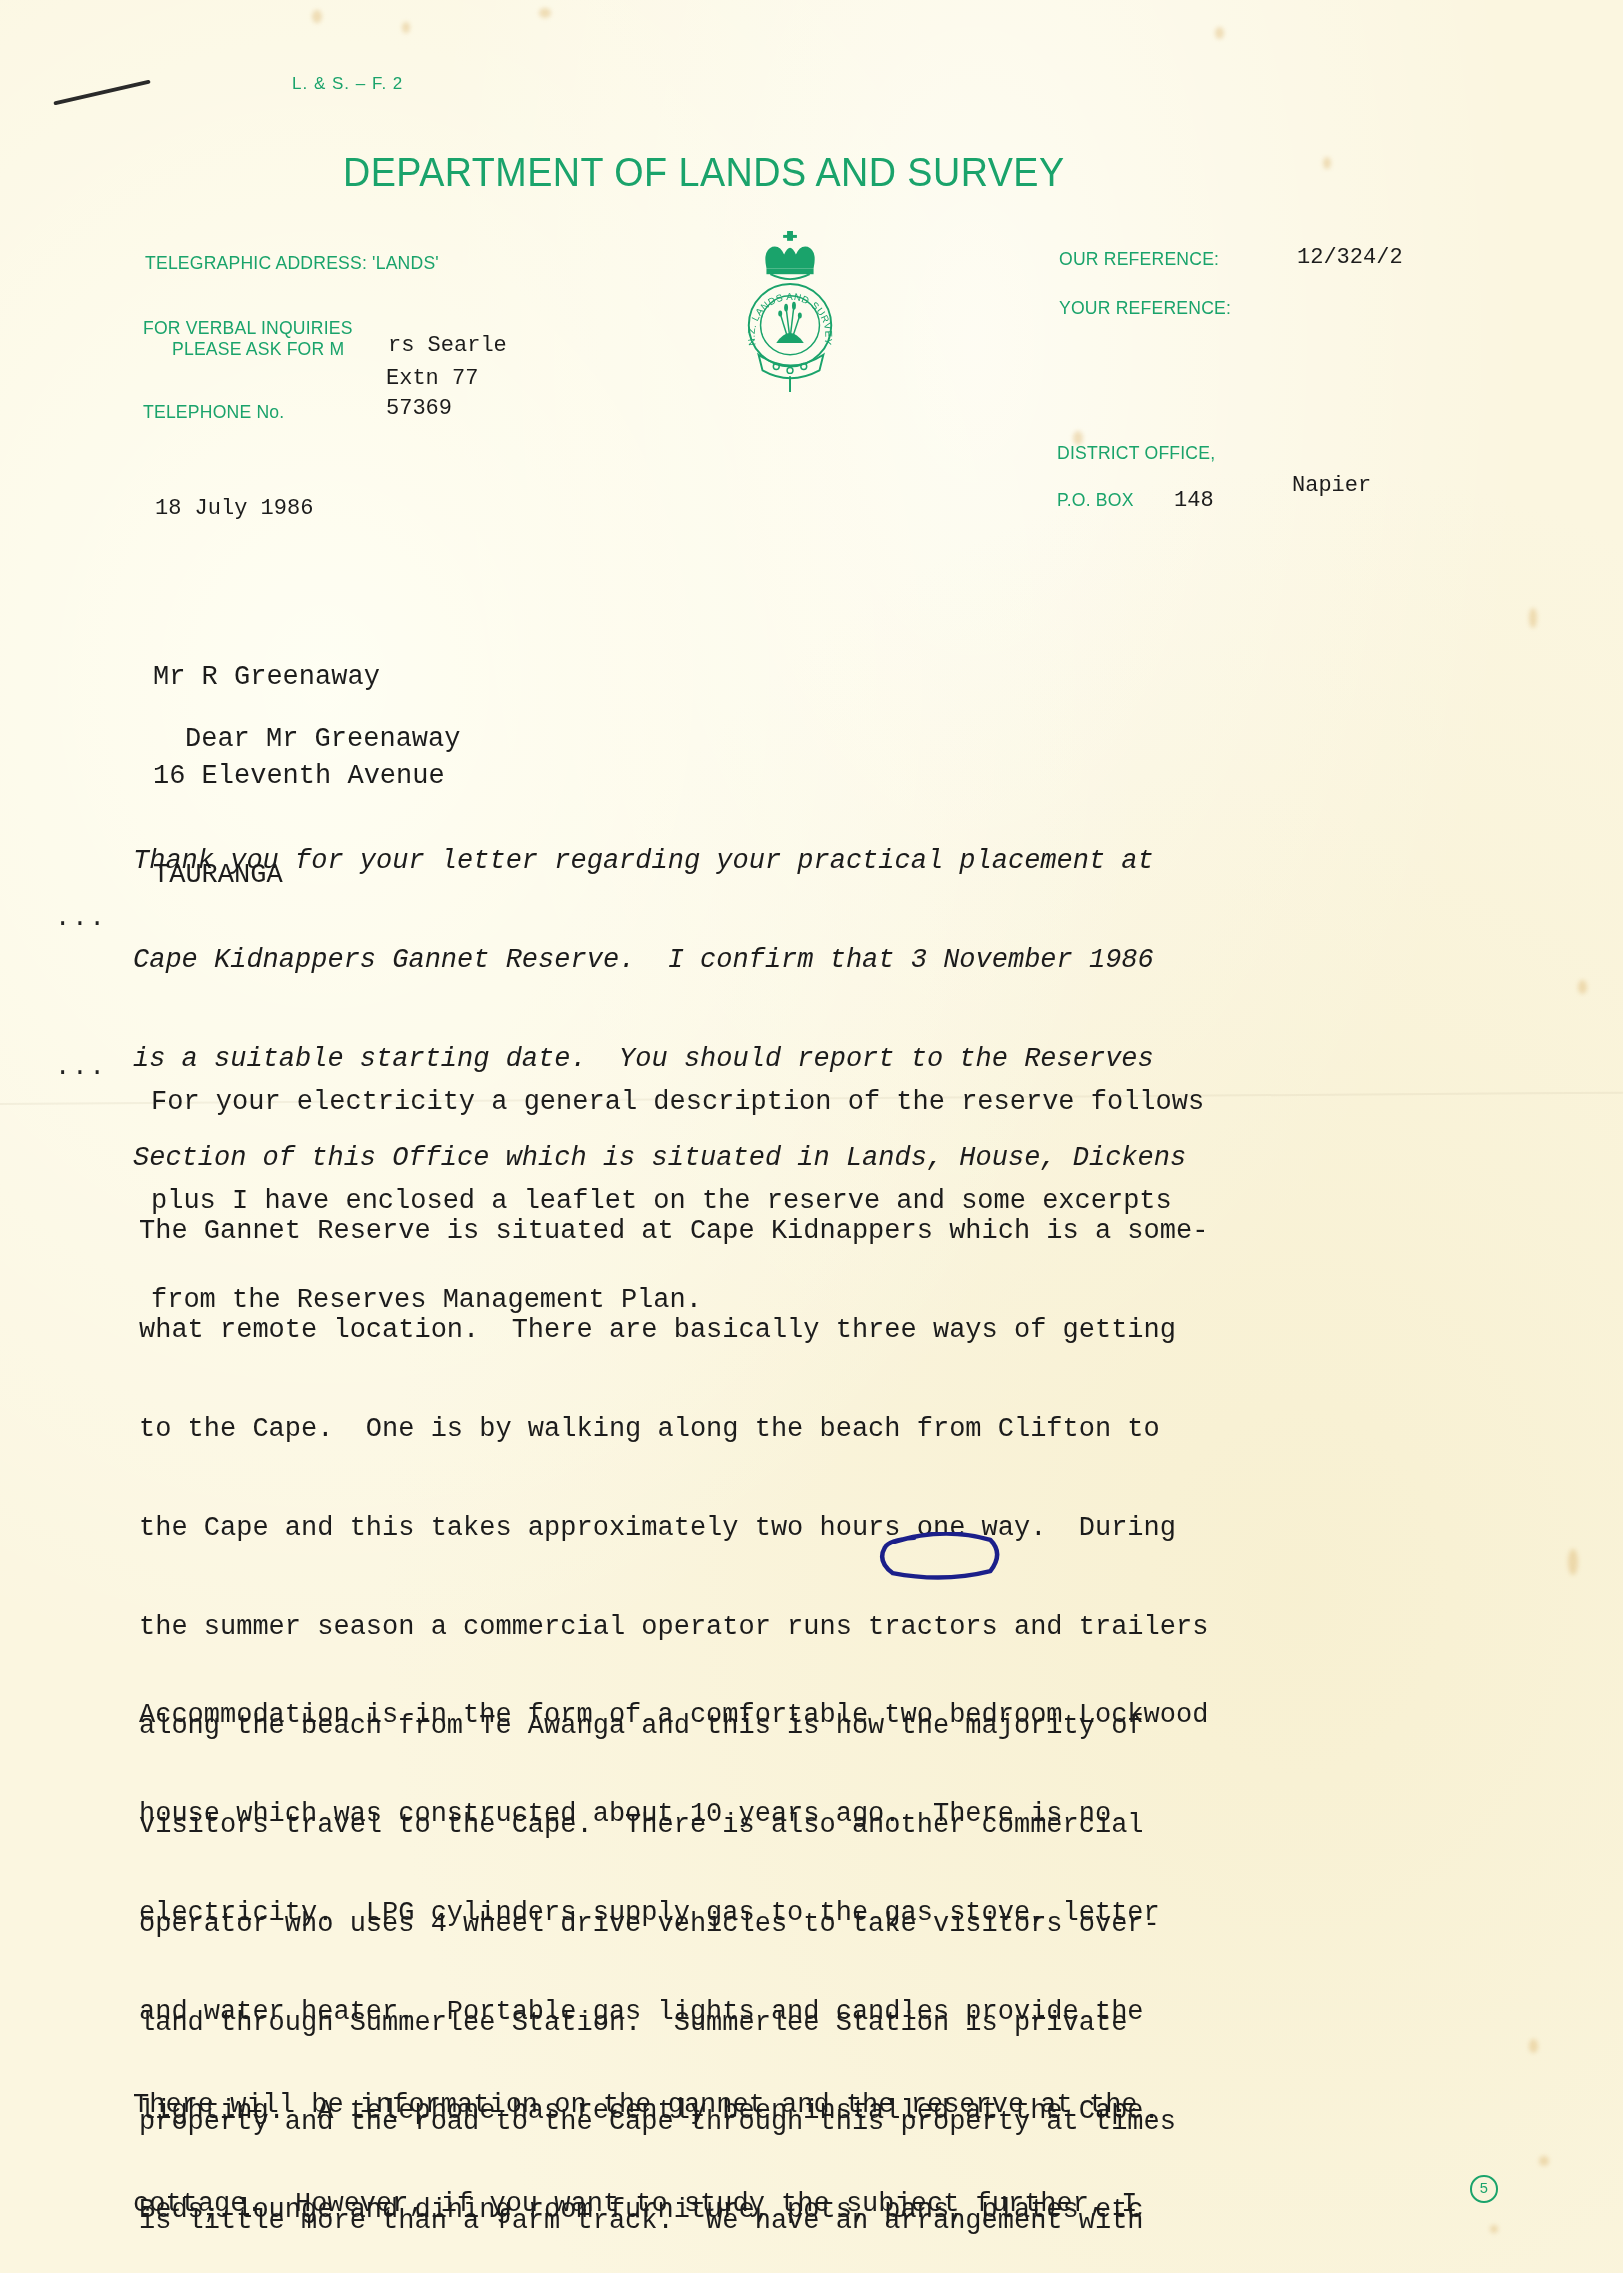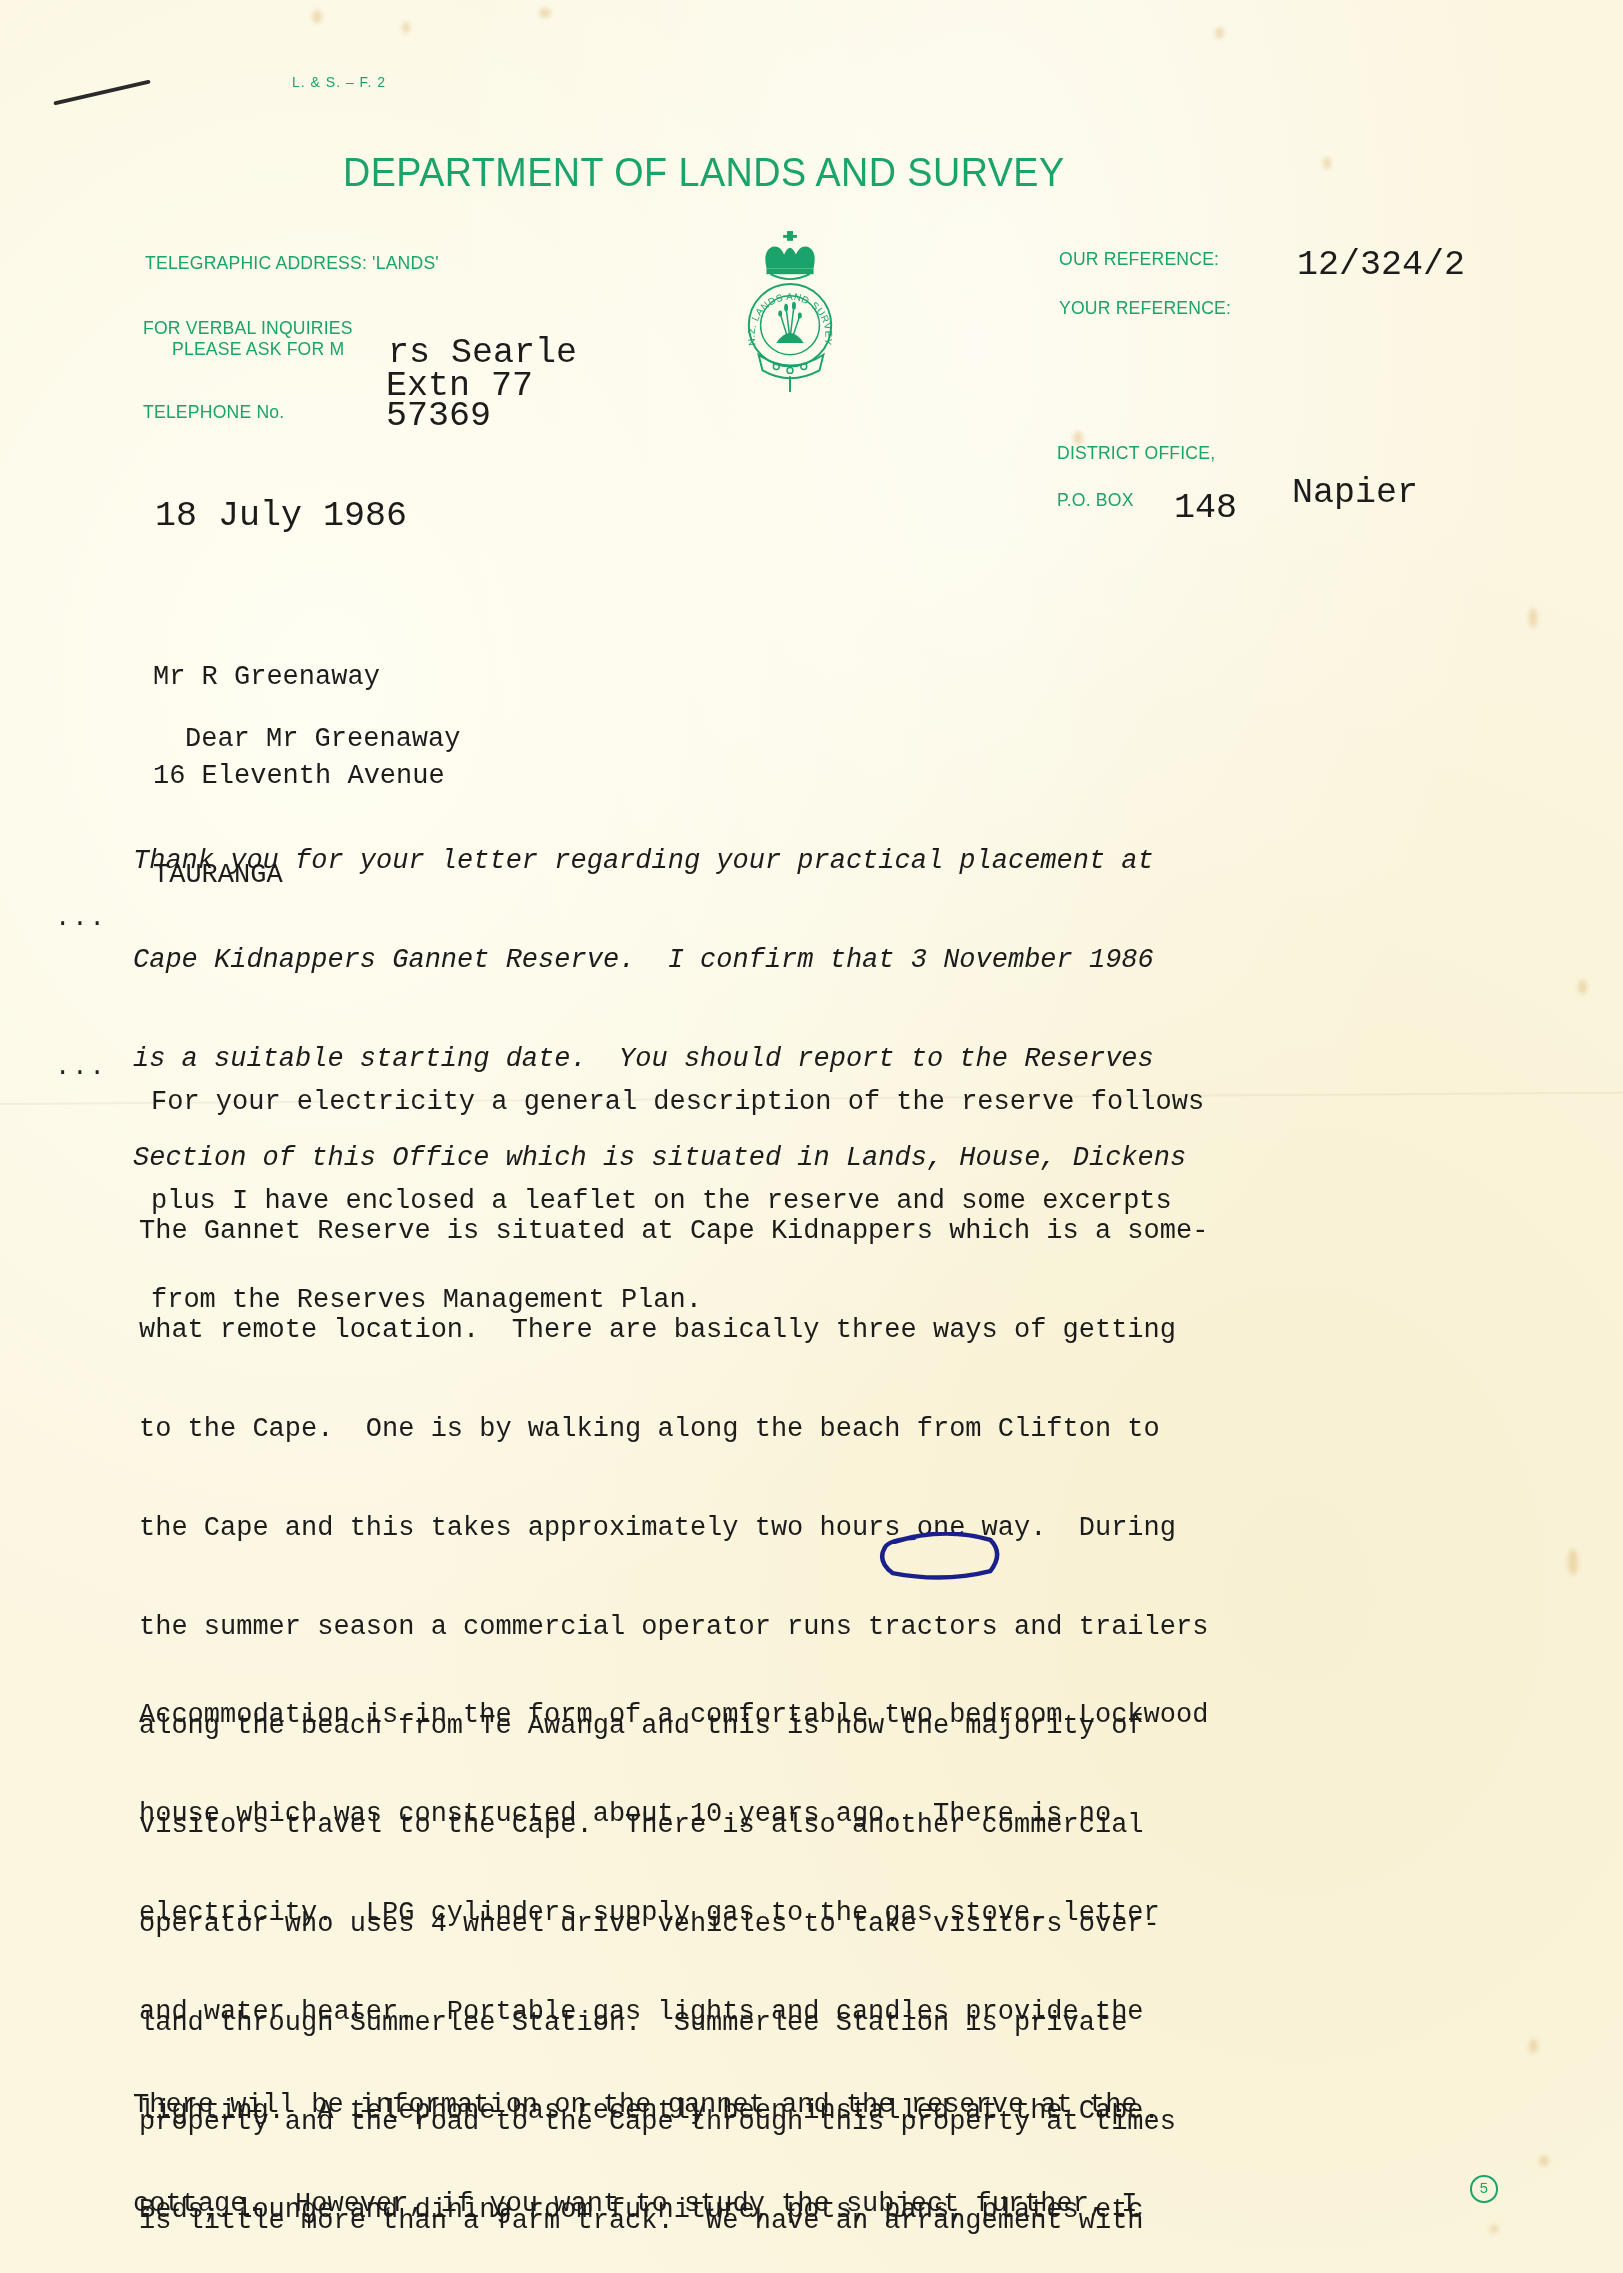--- a/index.html
+++ b/index.html
@@ -21,39 +21,39 @@
   }
   .abs { position: absolute; }
 
   
   .green {
     color: #1aa36b;
     font-family: "Liberation Sans", "DejaVu Sans", sans-serif;
   }
   .form-code {
     left: 292px; top: 74px;
-    font-size: 14px;
+    font-size: 17px;
     letter-spacing: 1px;
   }
   .dept-title {
     left: 343px; top: 149px;
     font-size: 41px;
     letter-spacing: 0.5px;
     transform: scaleX(0.92);
     transform-origin: left top;
     white-space: nowrap;
   }
   .lh-label {
     font-size: 17.6px;
     white-space: nowrap;
     letter-spacing: 0.2px;
   }
   .typed {
     font-family: "Liberation Mono", "DejaVu Sans Mono", monospace;
-    font-size: 35px;
+    font-size: 22px;
     color: #1c1c1c;
     white-space: nowrap;
   }
   .typed-body {
     font-family: "Liberation Mono", "DejaVu Sans Mono", monospace;
     font-size: 27px;
     line-height: 33px;
     color: #1c1c1c;
     white-space: pre;
   }

